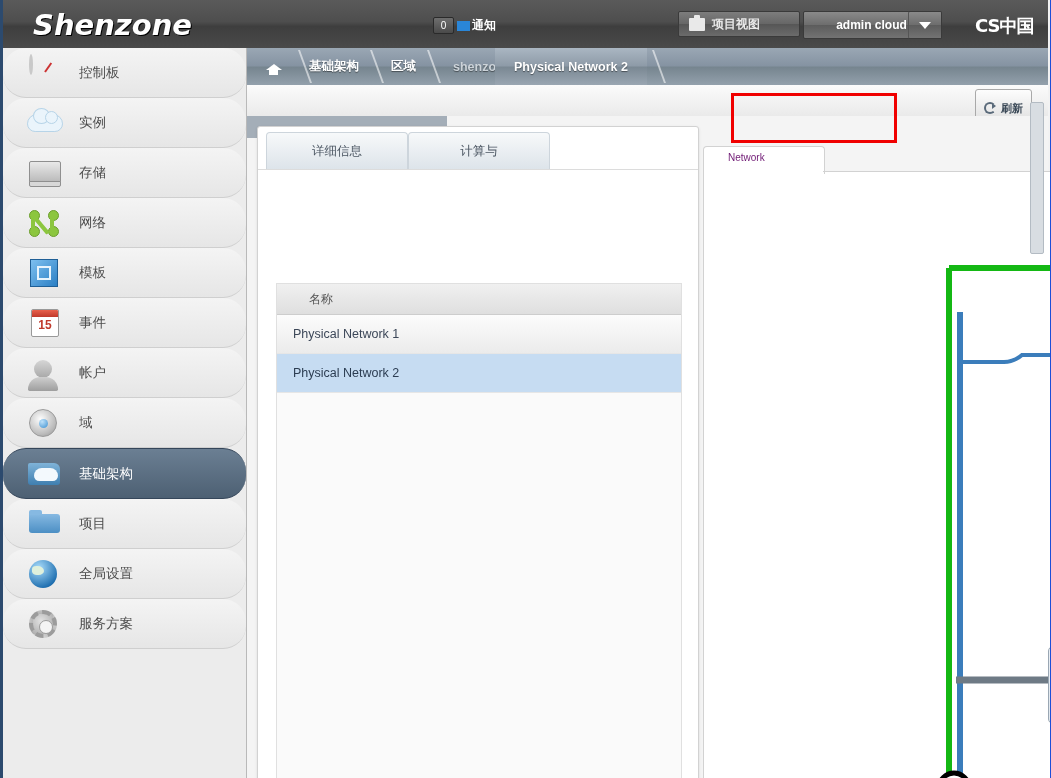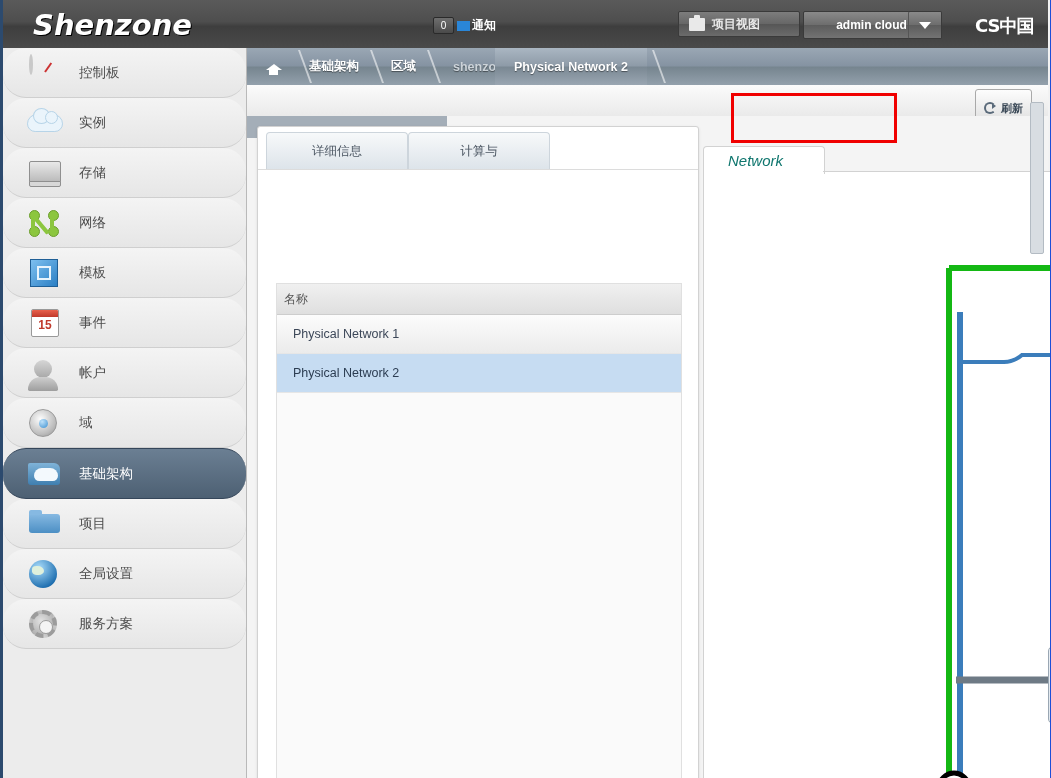--- a/index.html
+++ b/index.html
@@ -178,33 +178,33 @@
       background:linear-gradient(to bottom,#f7f9fa,#dde4ea);border:1px solid #cdd5dc;
       border-bottom:none;border-radius:4px 4px 0 0;cursor:pointer;}
   .tab.t1{left:8px;width:142px;}
   .tab.t2{left:150px;width:142px;}
   .tabline{position:absolute;left:0;top:42px;width:440px;height:1px;background:#dcdcdc;}
 
   .gridwrap{position:absolute;left:18px;top:156px;width:404px;height:582px;
       background:#fafafa;border:1px solid #e0e0e0;}
   .gridhead{height:30px;background:linear-gradient(to bottom,#f0f0f0,#dfdfdf);
       border-bottom:1px solid #cdcdcd;display:flex;align-items:center;}
-  .gridhead .th{font-size:12px;color:#555;padding-left:7px;}
+  .gridhead .th{font-size:12px;color:#555;padding-left:32px;}
   .grow{height:38px;display:flex;align-items:center;font-size:12.5px;color:#3c4758;
       border-bottom:1px solid #e6e6e6;cursor:pointer;
       background:linear-gradient(to bottom,#fcfcfc,#ebebeb);}
   .grow .td{padding-left:16px;}
   .grow.sel{background:#c6dcf2;color:#2c3d52;}
 
   
   .diagpanel{position:absolute;left:456px;top:124px;width:585px;height:644px;
       background:#ffffff;border:1px solid #d2d2d2;border-top:none;z-index:12;}
   .diagpanel:before{content:"";position:absolute;left:-1px;top:-26px;width:120px;height:27px;
       background:#ffffff;border:1px solid #d2d2d2;border-bottom:none;border-radius:4px 4px 0 0;}
-  .nettab-lb{position:absolute;left:24px;top:-20px;font-size:15px;color:#0f766e;z-index:3;font-style:italic;}
+  .nettab-lb{position:absolute;left:24px;top:-20px;font-size:10px;color:#701a75;z-index:3;}
   .diagtopline{position:absolute;left:119px;top:-1px;width:466px;height:1px;background:#d2d2d2;}
 
   
   .diagram{position:absolute;left:0;top:0;width:585px;height:644px;}
 
   .nodebox{position:absolute;box-sizing:border-box;z-index:4;}
   .nb-title{font-size:12.5px;font-weight:bold;color:#333;padding:5px 0 0 8px;}
   .box-nsp{left:344px;top:474px;width:160px;height:78px;border:1px solid #9aa7b3;
       border-radius:5px;background:linear-gradient(135deg,#e9eef3 0%,#dbe3ea 50%,#c4cfd9 100%);}
 

